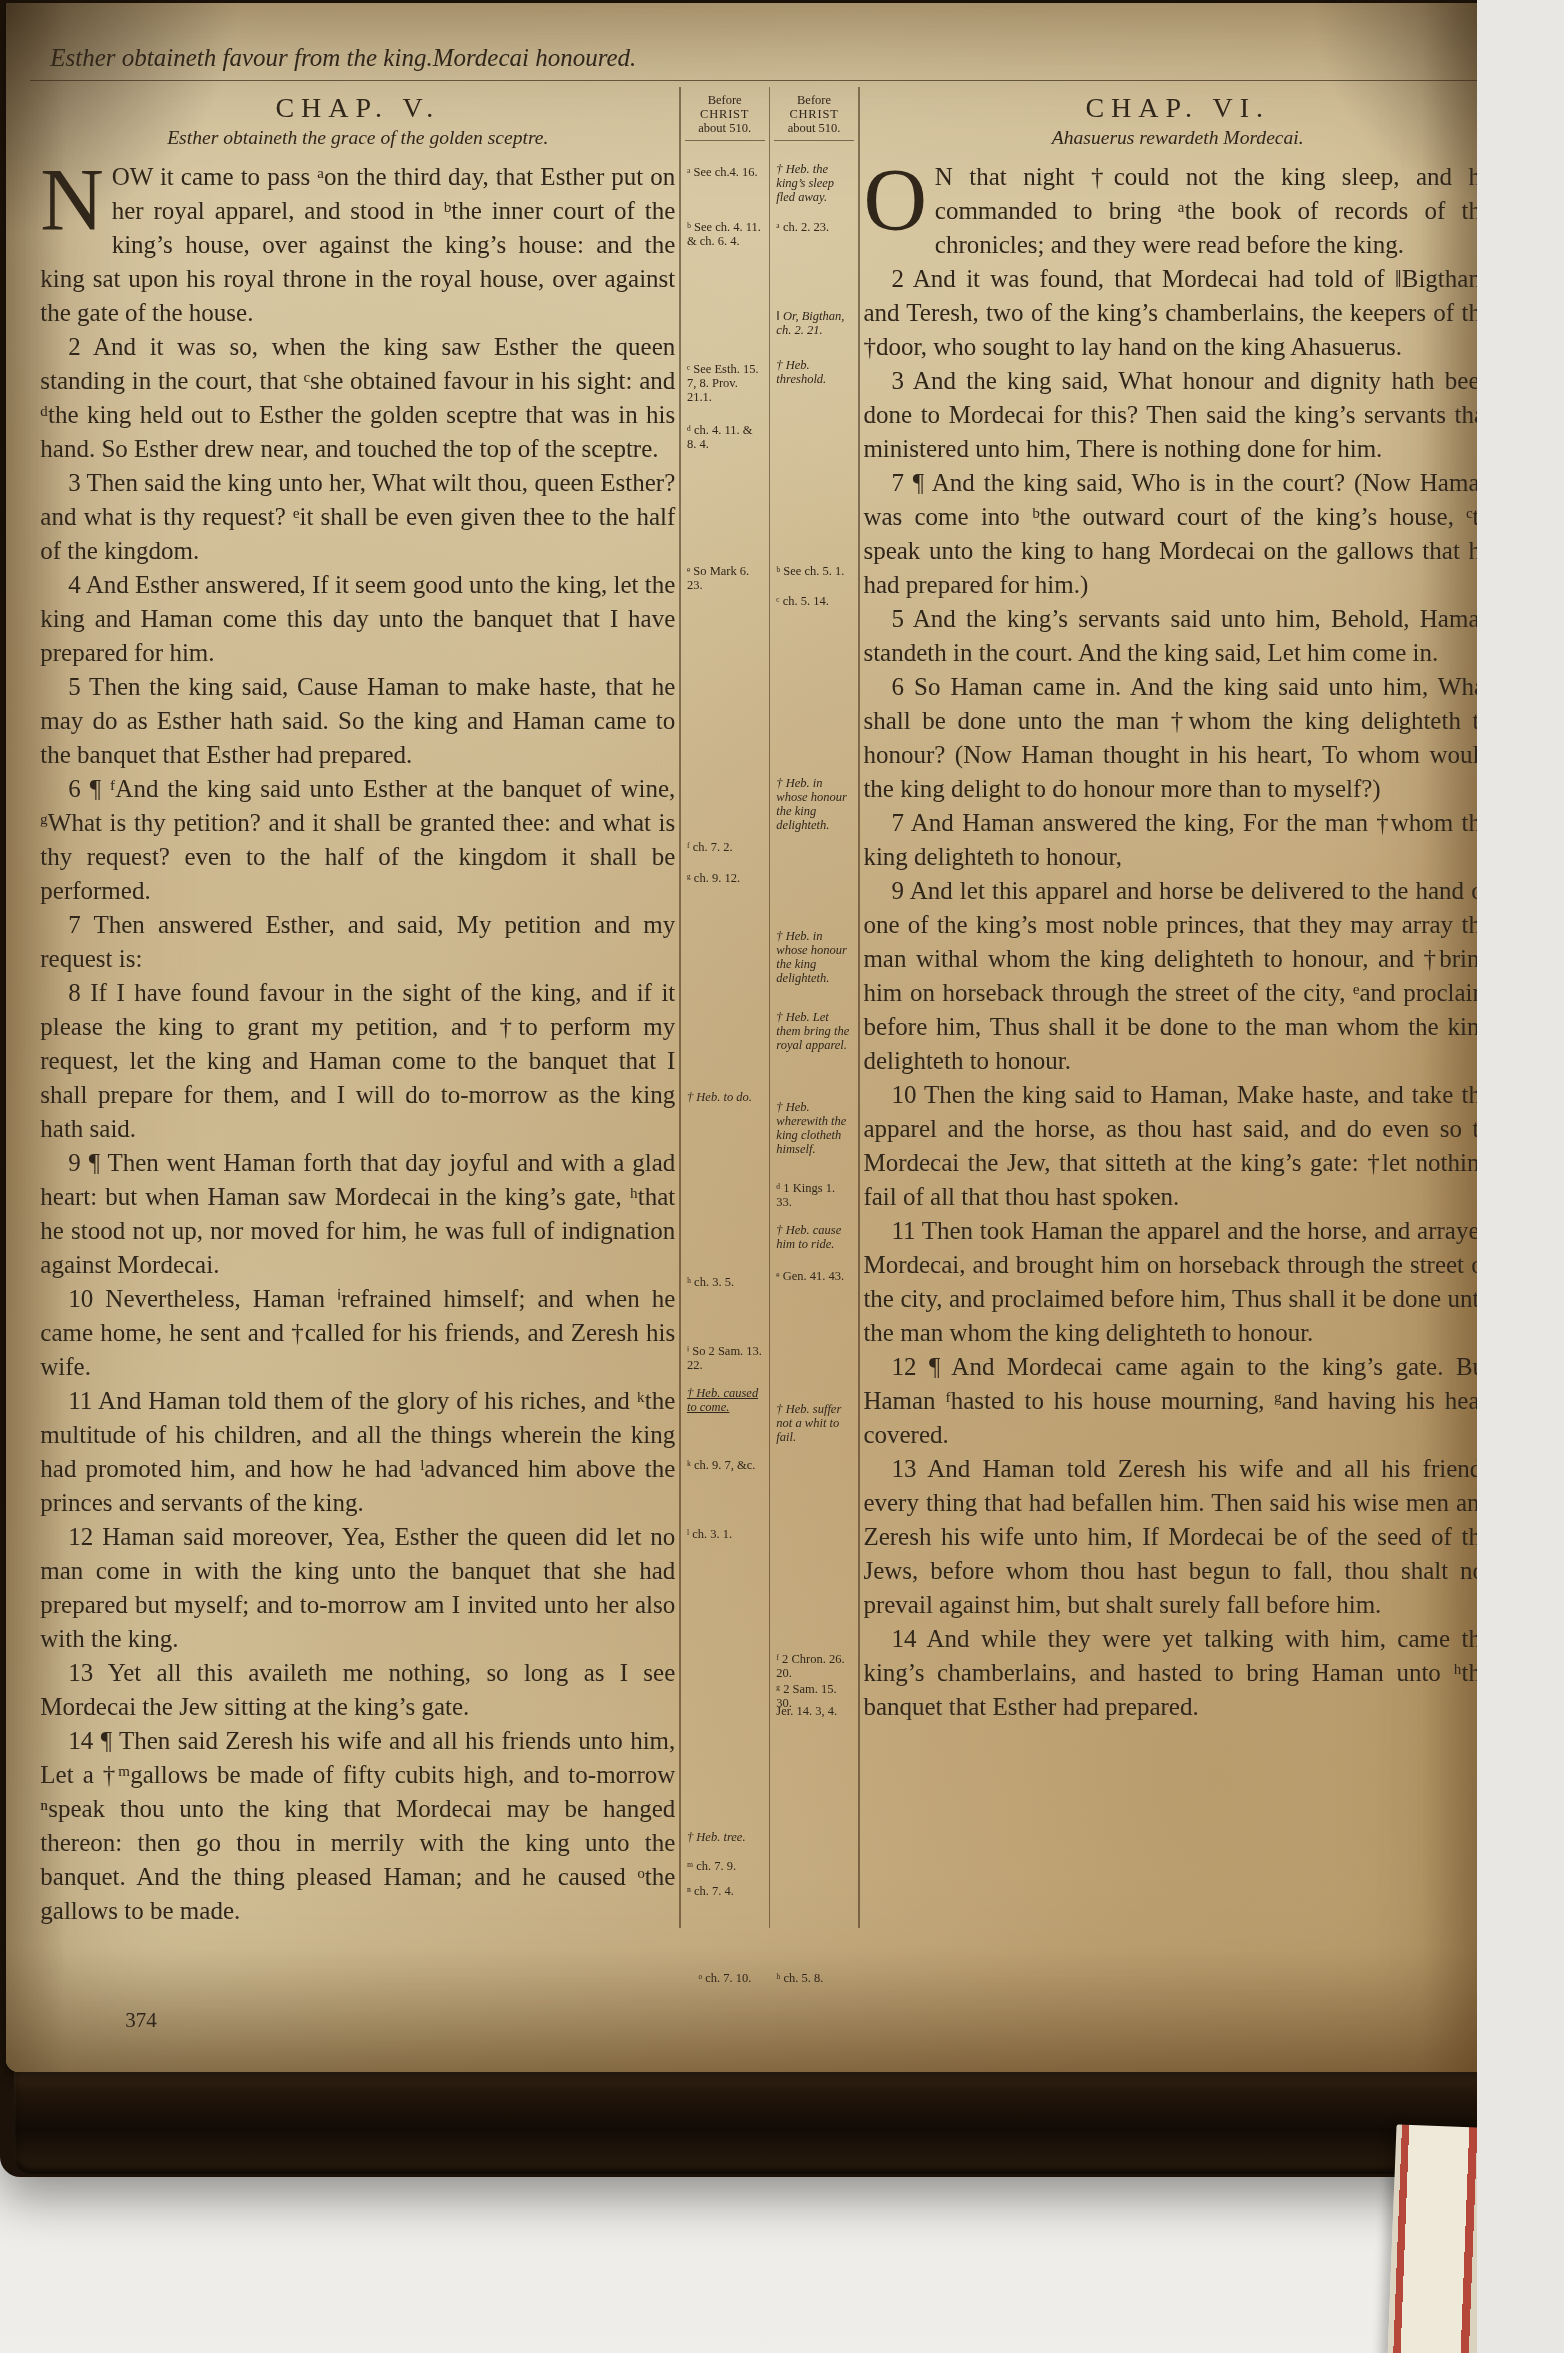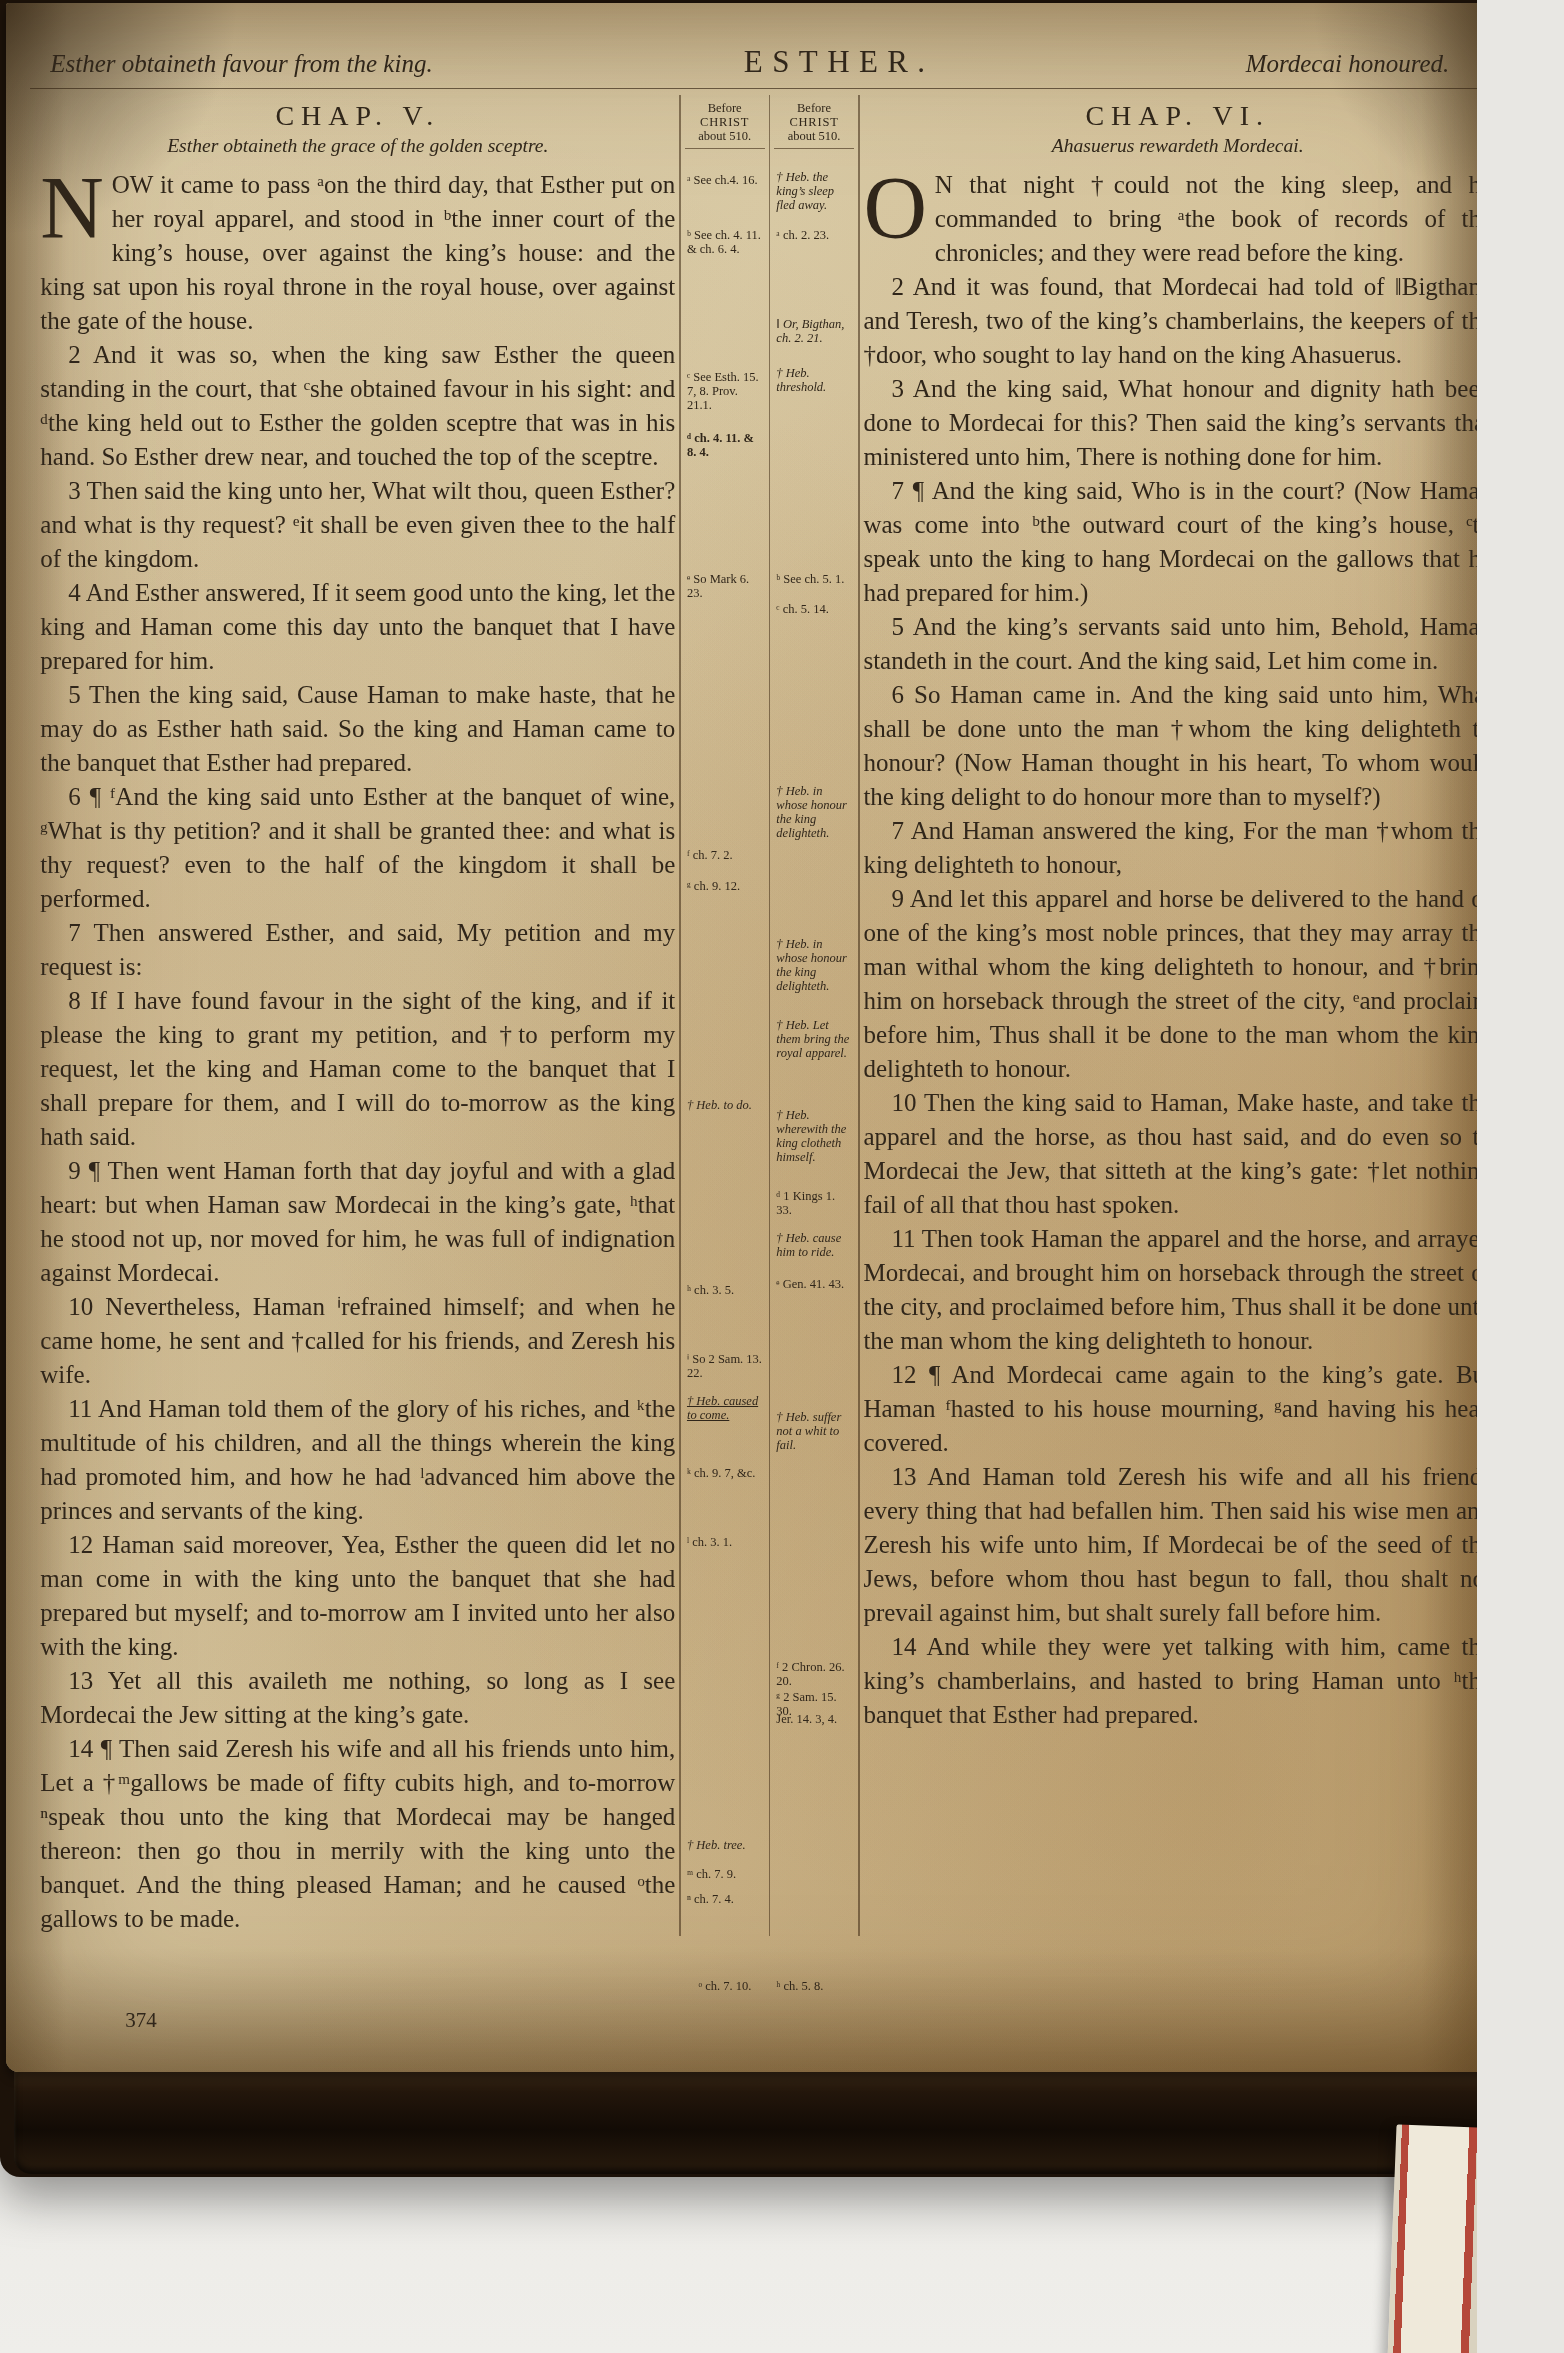--- a/index.html
+++ b/index.html
@@ -82,21 +82,20 @@
 
 <div class="photo">
   <div class="book">
     <div class="fore-edge"></div>
     <div class="binding"></div>
 
     <div class="page">
 
       <div class="running-head">
         <span class="rh left">Esther obtaineth favour from the king.</span>
-        <span class="rh center">ESTHER.</span>
         <span class="rh right">Mordecai honoured.</span>
       </div>
       <div class="head-rule"></div>
 
       <div class="cols">
 
         <div class="text-col left">
           <div class="chap">CHAP. V.</div>
           <div class="arg">Esther obtaineth the grace of the golden sceptre.</div>
           <div class="verses-flow">
@@ -126,21 +125,21 @@
           <div class="bc-head">
             <div class="l1">Before</div>
             <div class="l2">CHRIST</div>
             <div class="l3">about 510.</div>
           </div>
           <div>
 
           <div class="mnote" style="top: 78px;">ᵃ See ch.4. 16.</div>
               <div class="mnote" style="top: 133px;">ᵇ See ch. 4. 11. &amp; ch. 6. 4.</div>
               <div class="mnote" style="top: 275px;">ᶜ See Esth. 15. 7, 8. Prov. 21.1.</div>
-              <div class="mnote" style="top: 336px; font-weight: bold;">ᵈ ch. 4. 11. &amp; 8. 4.</div>
+              <div class="mnote" style="top: 336px;">ᵈ ch. 4. 11. &amp; 8. 4.</div>
               <div class="mnote" style="top: 477px;">ᵉ So Mark 6. 23.</div>
               <div class="mnote" style="top: 753px;">ᶠ ch. 7. 2.</div>
               <div class="mnote" style="top: 784px;">ᵍ ch. 9. 12.</div>
               <div class="mnote heb" style="top: 1003px;">† Heb. to do.</div>
               <div class="mnote" style="top: 1188px;">ʰ ch. 3. 5.</div>
               <div class="mnote" style="top: 1257px;">ⁱ So 2 Sam. 13. 22.</div>
               <div class="mnote heb" style="top: 1299px; text-decoration: underline;">† Heb. caused to come.</div>
               <div class="mnote" style="top: 1371px;">ᵏ ch. 9. 7, &amp;c.</div>
               <div class="mnote" style="top: 1440px;">ˡ ch. 3. 1.</div>
               <div class="mnote heb" style="top: 1743px;">† Heb. tree.</div>

